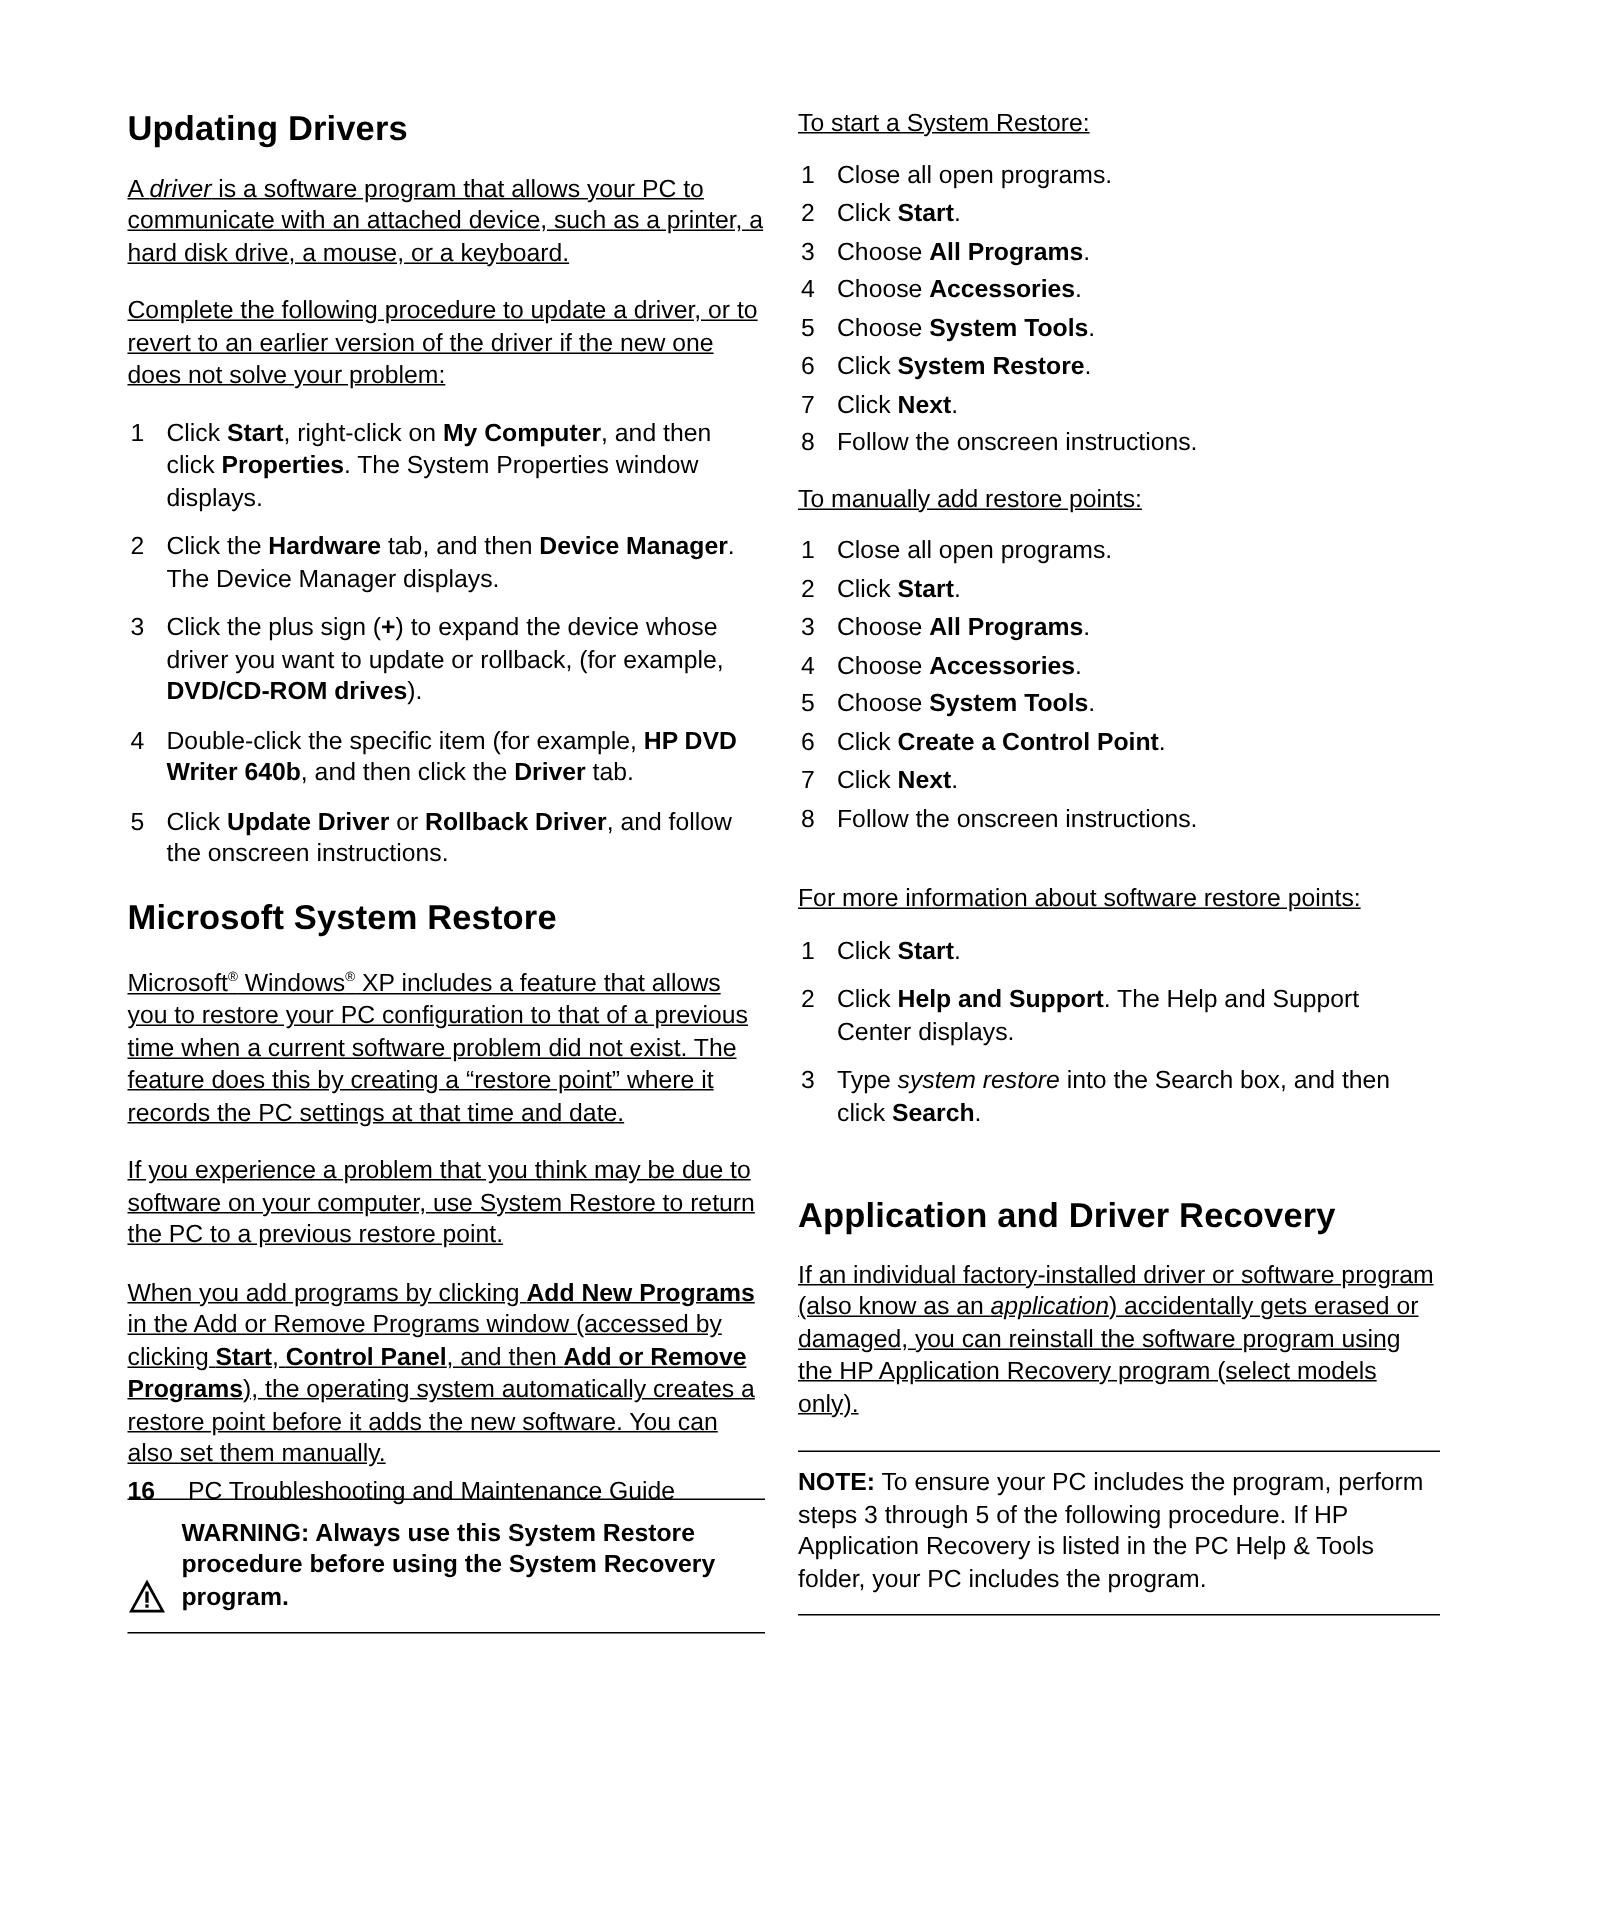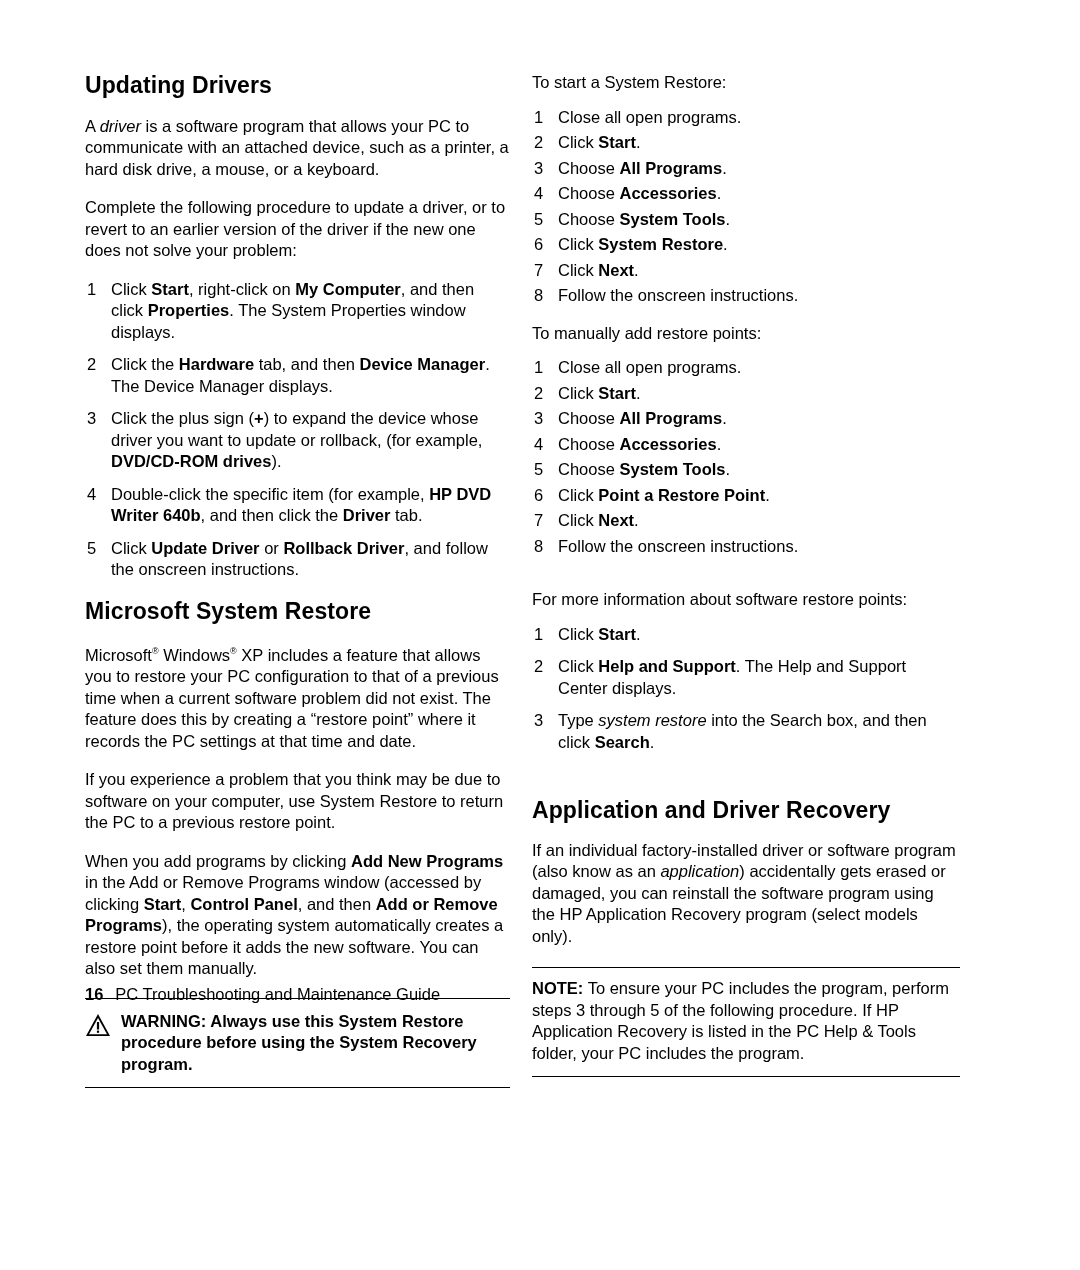--- a/index.html
+++ b/index.html
@@ -35,20 +35,21 @@
     margin: 0 0 16px 0;
     letter-spacing: 0.1px;
     line-height: 1.2;
   }
   h1.sec.tight { margin-bottom: 15px; margin-top: 44px; }
 
   p.body {
     font-size: 16.5px;
     line-height: 21.5px;
     margin: 0 0 17px 0;
+    text-decoration: underline;
   }
   p.body:last-child { margin-bottom: 0; }
 
   ol.steps {
     list-style: none;
     margin: 0 0 17px 0;
     padding: 0;
   }
   ol.steps li {
     position: relative;
@@ -75,21 +76,21 @@
     border-top: 1px solid #000;
     margin: 0;
     height: 0;
   }
 
   .warning-box {
     margin-top: 18px;
   }
   .warning-inner {
     display: flex;
-    align-items: flex-start;
+    align-items: flex-end;
     padding: 12px 0 12px 0;
   }
   .warn-icon {
     width: 26px;
     height: 24px;
     flex: 0 0 26px;
     margin-right: 10px;
     margin-top: 2px;
     position: relative;
   }
@@ -109,21 +110,21 @@
   }
 
   .footer {
     position: absolute;
     left: 85px;
     bottom: 44px;
     font-size: 16.5px;
   }
   .footer .pg {
     font-weight: bold;
-    margin-right: 12px;
+    margin-right: 22px;
   }
 </style>
 </head>
 <body>
 
 <div class="page">
 
   <div class="col col-left">
 
     <h1 class="sec">Updating Drivers</h1>
@@ -182,21 +183,21 @@
       </ol>
 
     <p class="body" style="margin-bottom:13px;">To manually add restore points:</p>
 
     <ol class="steps tight" style="margin-bottom:16px;">
         <li><span class="num">1</span><span>Close all open programs.</span></li>
         <li><span class="num">2</span><span>Click <b>Start</b>.</span></li>
         <li><span class="num">3</span><span>Choose <b>All Programs</b>.</span></li>
         <li><span class="num">4</span><span>Choose <b>Accessories</b>.</span></li>
         <li><span class="num">5</span><span>Choose <b>System Tools</b>.</span></li>
-        <li><span class="num">6</span><span>Click <b>Point a Restore Point</b>.</span></li>
+        <li><span class="num">6</span><span>Click <b>Create a Control Point</b>.</span></li>
         <li><span class="num">7</span><span>Click <b>Next</b>.</span></li>
         <li><span class="num">8</span><span>Follow the onscreen instructions.</span></li>
       </ol>
 
     <p class="body" style="margin-bottom:13px;margin-top:32px;">For more information about software restore points:</p>
 
     <ol class="steps" style="margin-bottom:22px;">
         <li><span class="num">1</span><span>Click <b>Start</b>.</span></li>
         <li><span class="num">2</span><span>Click <b>Help and Support</b>. The Help and Support Center displays.</span></li>
         <li><span class="num">3</span><span>Type <i>system restore</i> into the Search box, and then click <b>Search</b>.</span></li>

